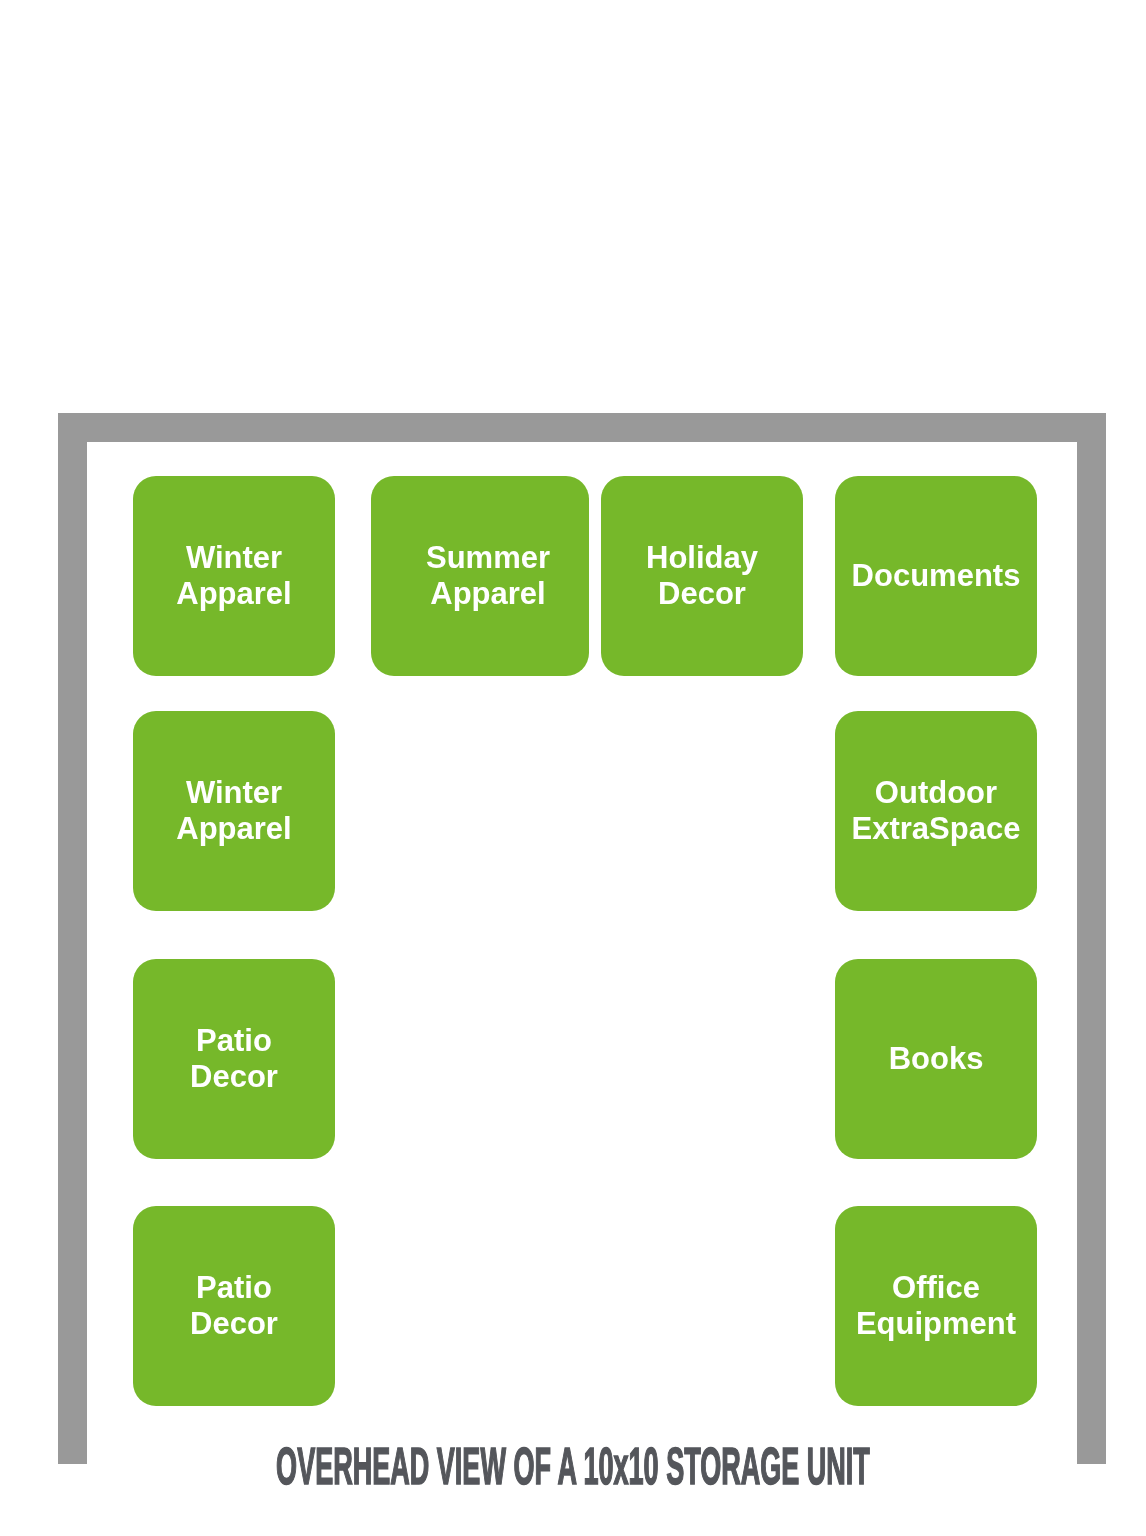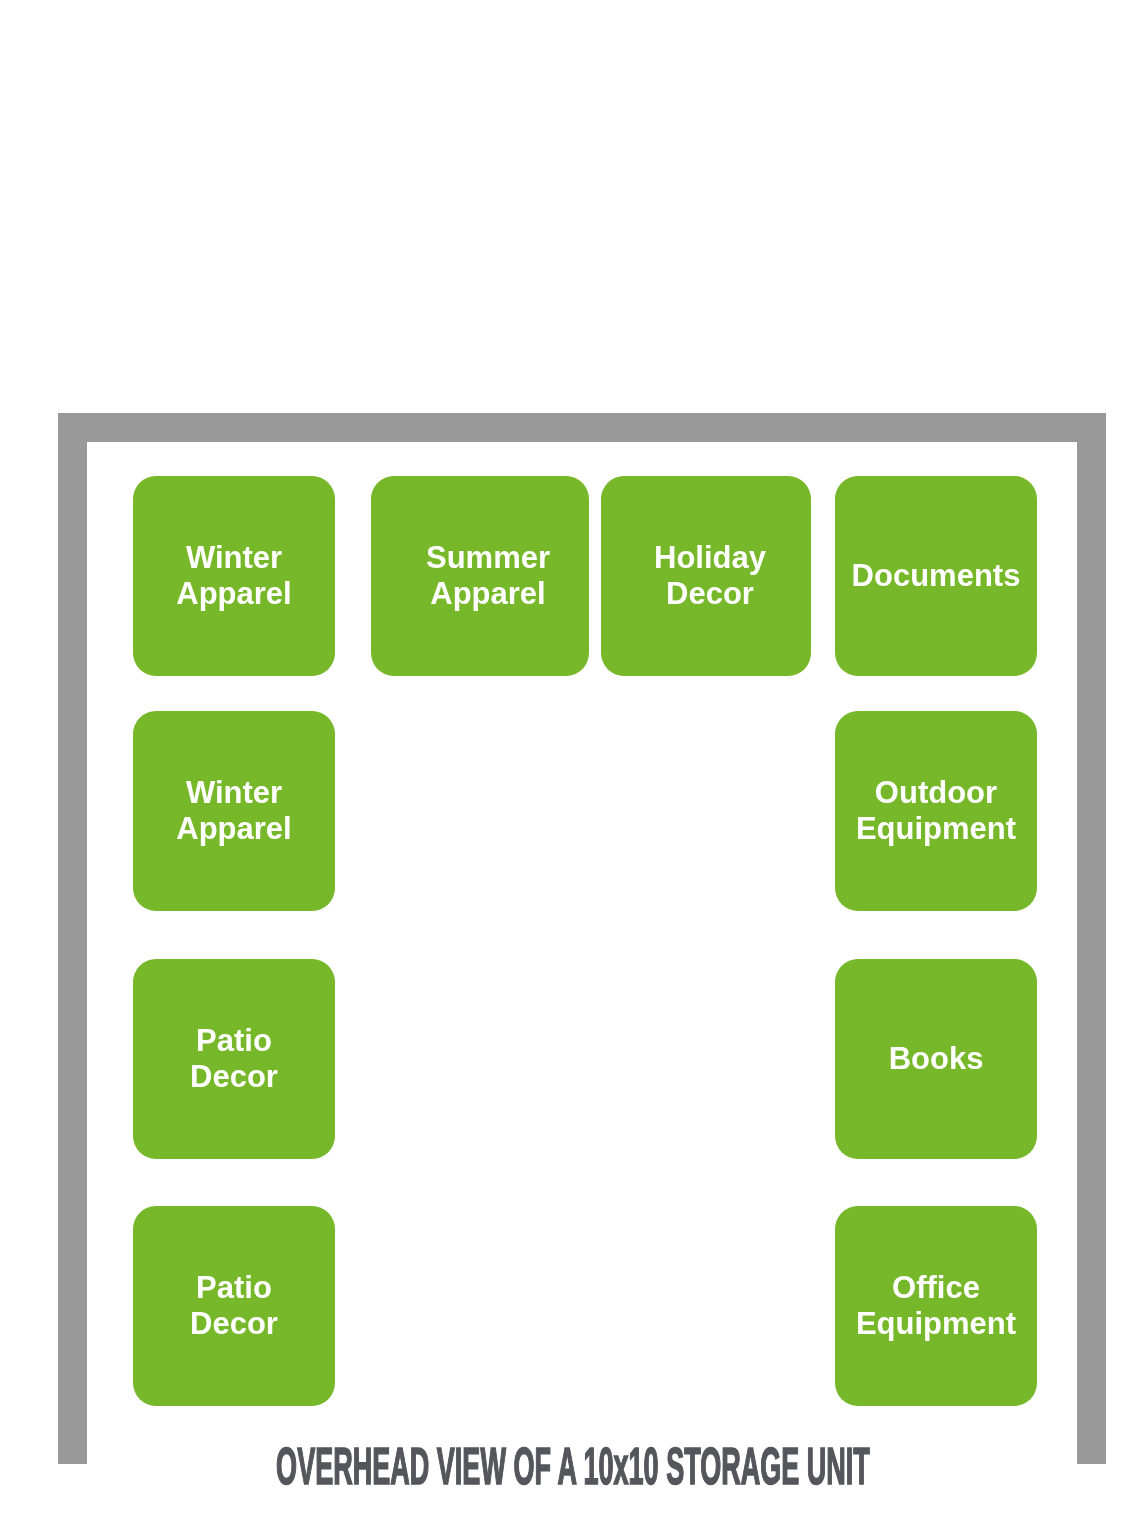--- a/index.html
+++ b/index.html
@@ -55,21 +55,21 @@
     position:absolute; width:202px; height:200px;
     background:#76B82A; border-radius:23px;
     display:flex; align-items:center; justify-content:center;
   }
   .box-label {
     color:#ffffff; font-weight:bold; font-size:31px; line-height:36px;
     text-align:center; white-space:pre-line;
   }
 
   
-  .c1 { left:133px; }  .c2 { left:371px;padding-left:16px; }  .c3 { left:601px;padding-left:8px; }  .c4 { left:835px; }
+  .c1 { left:133px; }  .c2 { left:371px;padding-left:16px; }  .c3 { left:601px; }  .c4 { left:835px; }
   .r1 { top:120px; }   .r2 { top:355px; }   .r3 { top:603px; }   .r4 { top:850px; }
 
   .caption {
     top:1441px; font-size:51px; color:#54565B;
     transform:scaleX(0.53); -webkit-text-stroke:1.6px #54565B;
   }
 </style>
 </head>
 <body>
 
@@ -97,21 +97,21 @@
     <div class="box c4 r1">
       <div class="box-label">Documents</div>
     </div>
 
     <div class="box c1 r2">
       <div class="box-label">Winter
 Apparel</div>
     </div>
     <div class="box c4 r2">
       <div class="box-label">Outdoor
-Equipment</div>
+ExtraSpace</div>
     </div>
 
     <div class="box c1 r3">
       <div class="box-label">Patio
 Decor</div>
     </div>
     <div class="box c4 r3">
       <div class="box-label">Books</div>
     </div>
 

